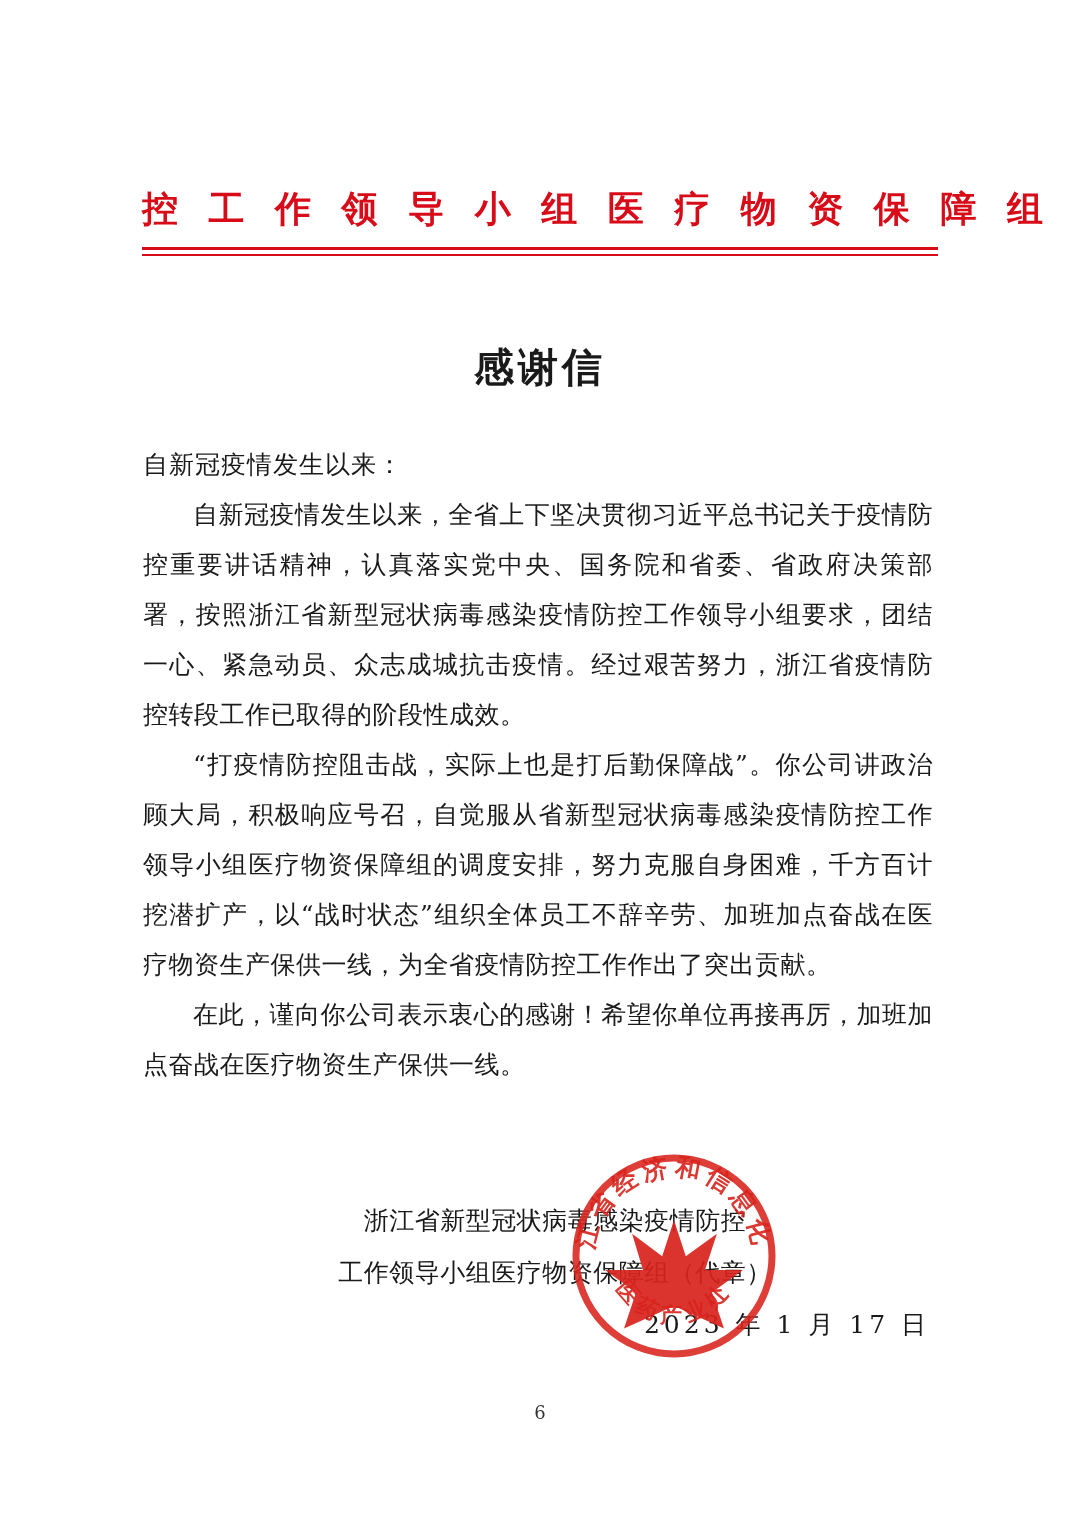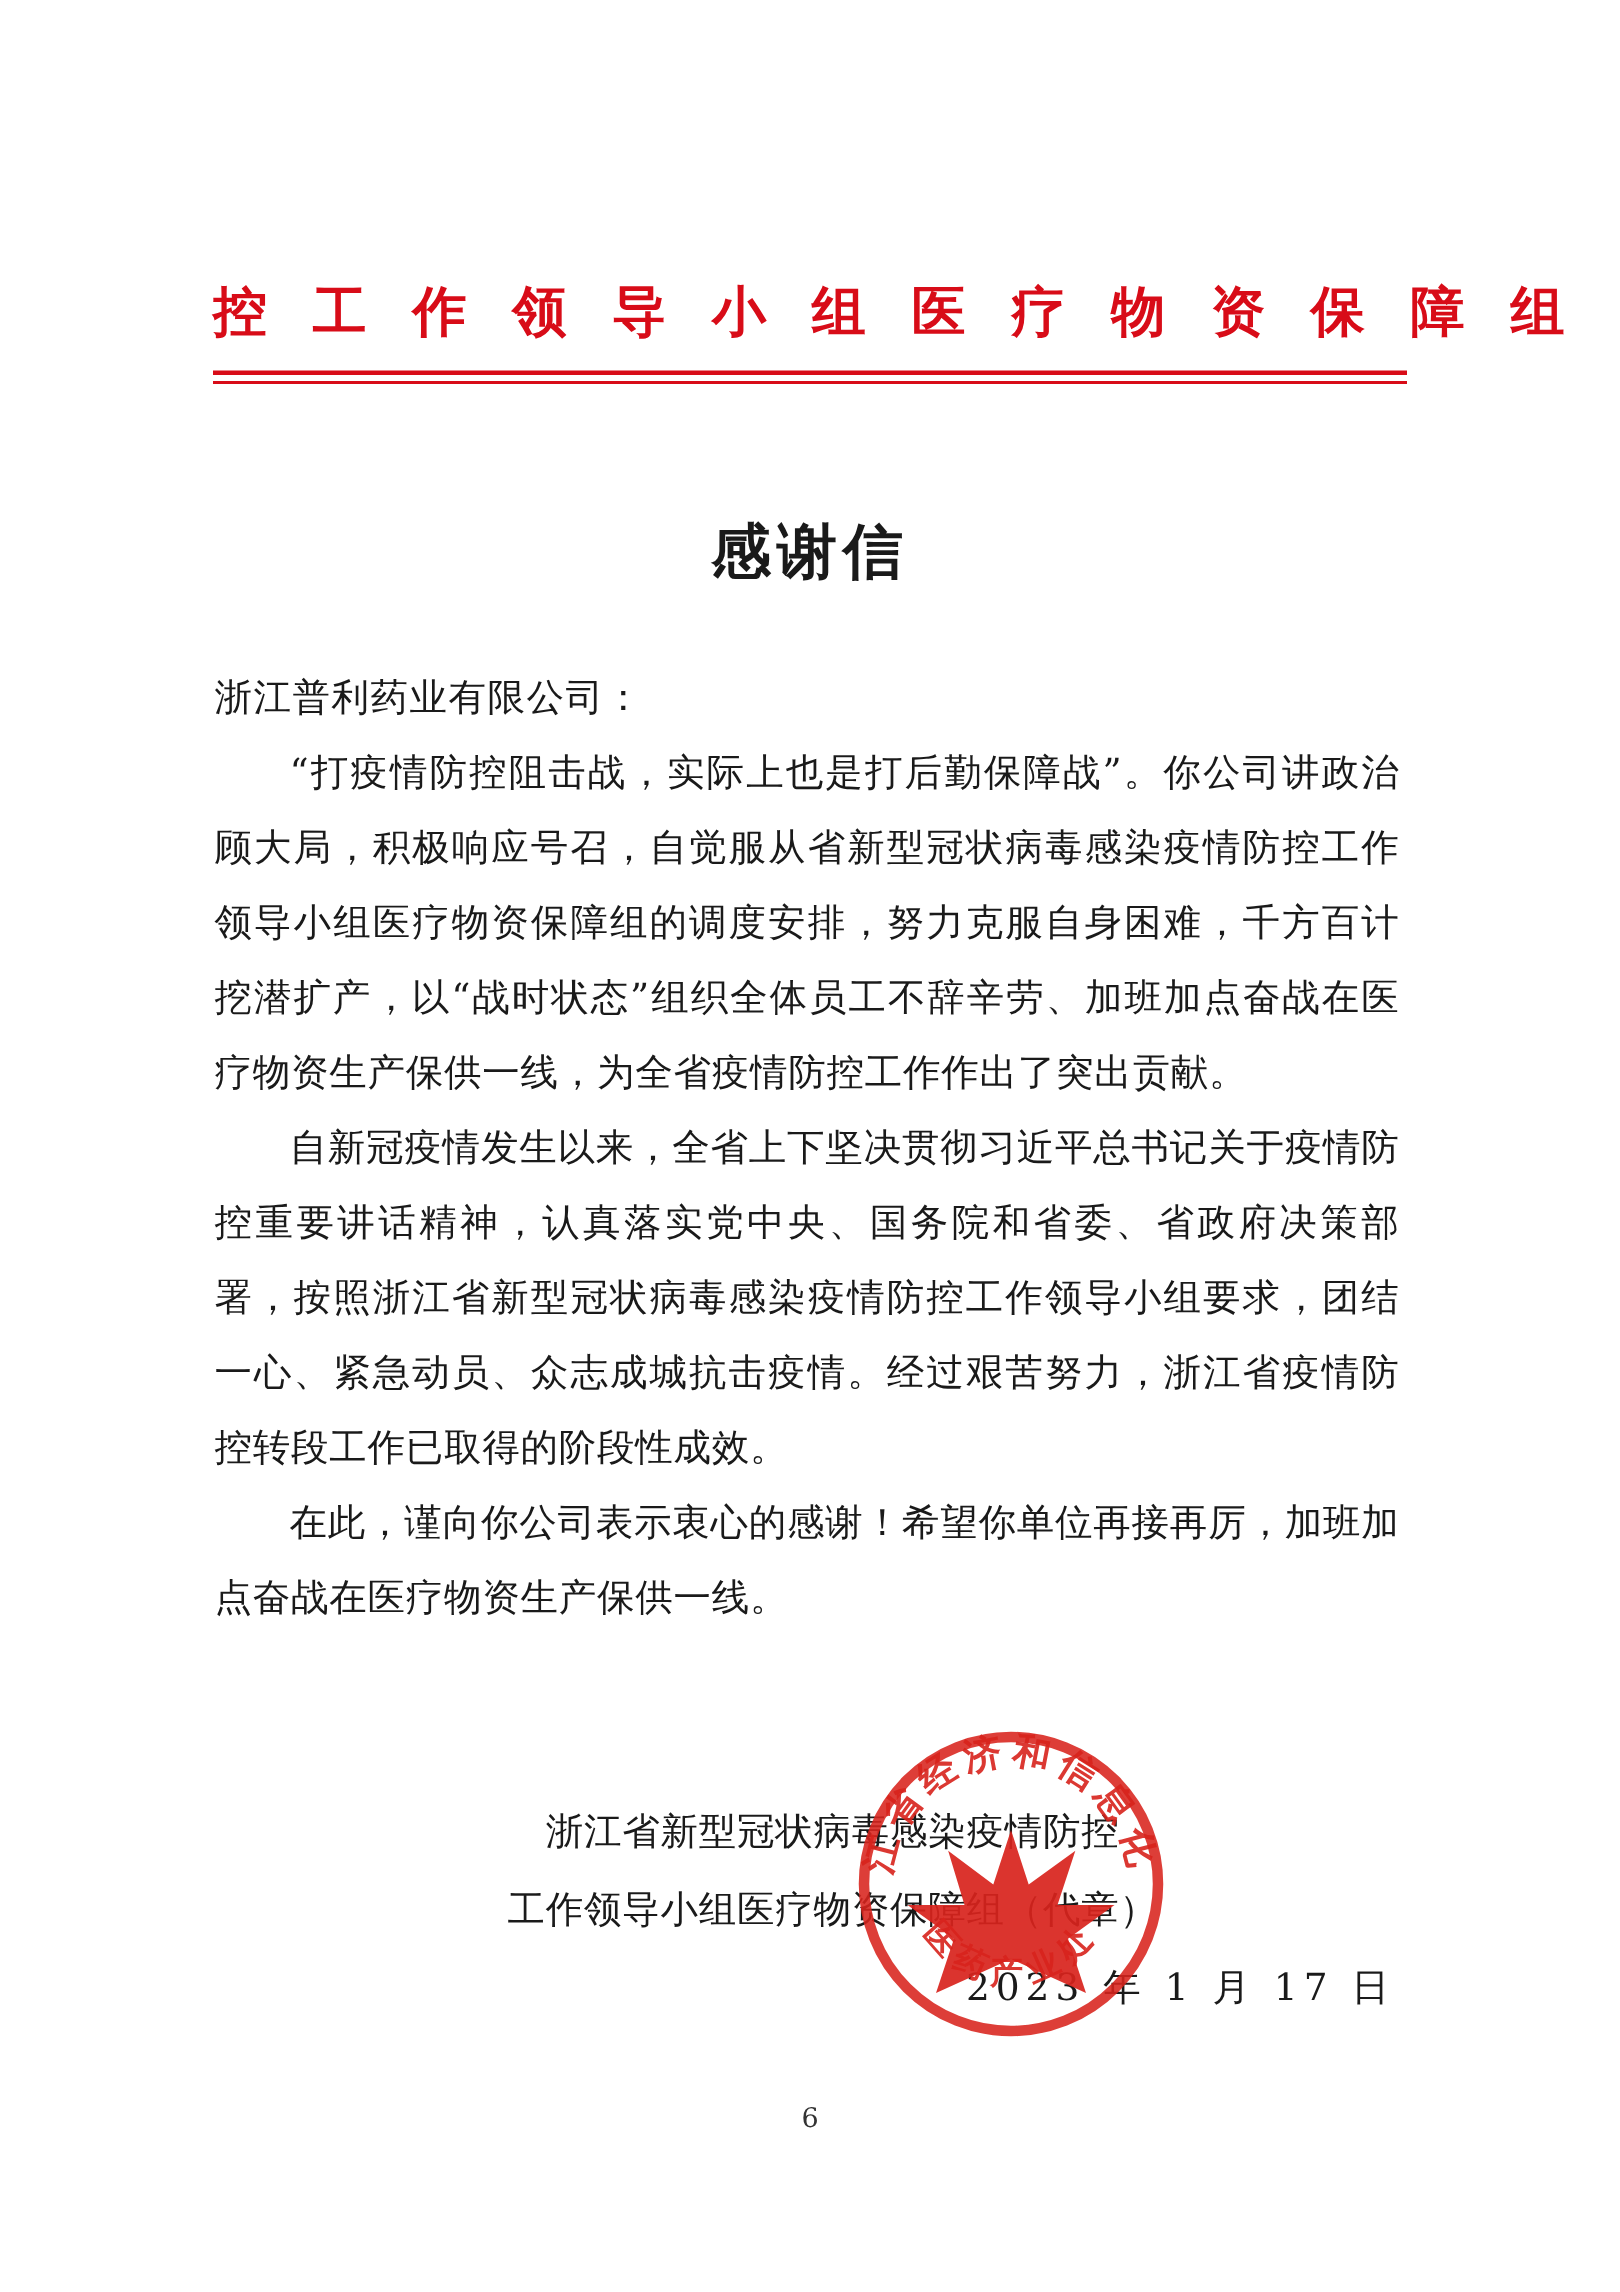--- a/index.html
+++ b/index.html
@@ -129,23 +129,23 @@
 
   <div class="letterhead">
     <div class="letterhead-line">控 工 作 领 导 小 组 医 疗 物 资 保 障 组</div>
     <div class="letterhead-rule"></div>
     <div class="letterhead-rule thin"></div>
   </div>
 
   <div class="doc-title">感谢信</div>
 
   <div class="body-wrap">
-    <div class="salutation">浙江普利药业有限公司：</div>
+    <div class="salutation">自新冠疫情发生以来：</div>
+    <p class="para">自新冠疫情发生以来，全省上下坚决贯彻习近平总书记关于疫情防控重要讲话精神，认真落实党中央、国务院和省委、省政府决策部署，按照浙江省新型冠状病毒感染疫情防控工作领导小组要求，团结一心、紧急动员、众志成城抗击疫情。经过艰苦努力，浙江省疫情防控转段工作已取得的阶段性成效。</p>
     <p class="para">“打疫情防控阻击战，实际上也是打后勤保障战”。你公司讲政治顾大局，积极响应号召，自觉服从省新型冠状病毒感染疫情防控工作领导小组医疗物资保障组的调度安排，努力克服自身困难，千方百计挖潜扩产，以“战时状态”组织全体员工不辞辛劳、加班加点奋战在医疗物资生产保供一线，为全省疫情防控工作作出了突出贡献。</p>
-    <p class="para">自新冠疫情发生以来，全省上下坚决贯彻习近平总书记关于疫情防控重要讲话精神，认真落实党中央、国务院和省委、省政府决策部署，按照浙江省新型冠状病毒感染疫情防控工作领导小组要求，团结一心、紧急动员、众志成城抗击疫情。经过艰苦努力，浙江省疫情防控转段工作已取得的阶段性成效。</p>
     <p class="para">在此，谨向你公司表示衷心的感谢！希望你单位再接再厉，加班加点奋战在医疗物资生产保供一线。</p>
   </div>
 
   <div class="signature">
     <div class="sig-line-1">浙江省新型冠状病毒感染疫情防控</div>
     <div class="sig-line-2">工作领导小组医疗物资保障组（代章）</div>
     <div class="sig-line-3">2023 年 1 月 17 日</div>
   </div>
 
   <div class="seal">

